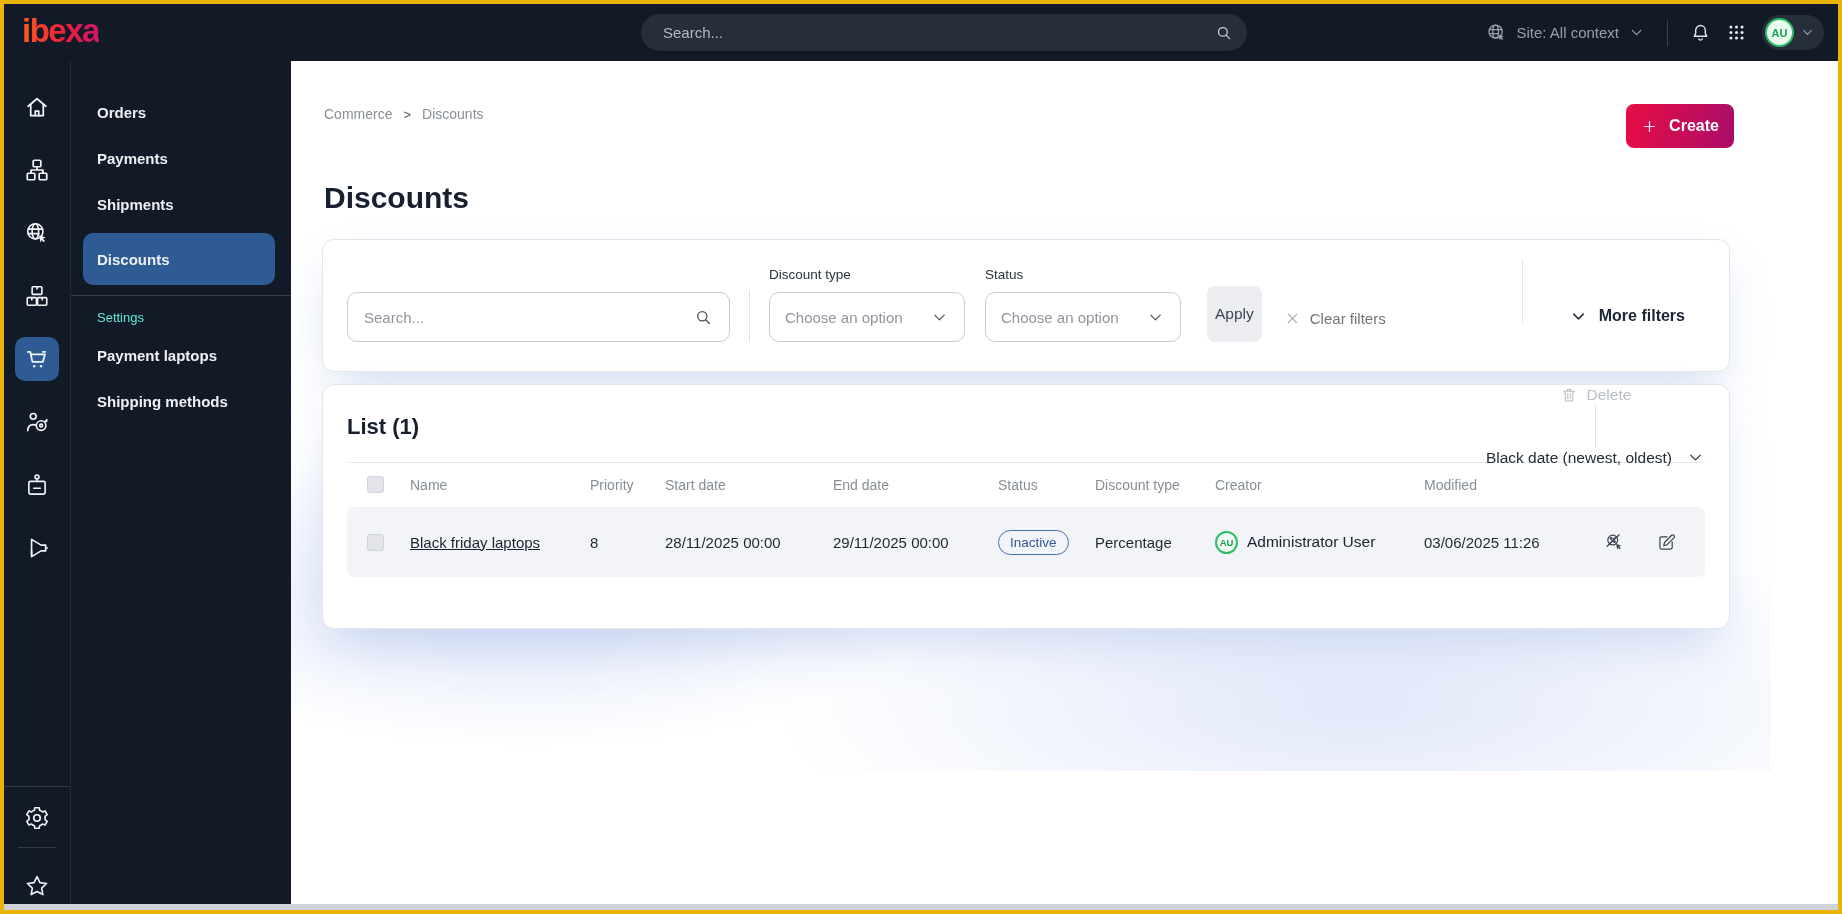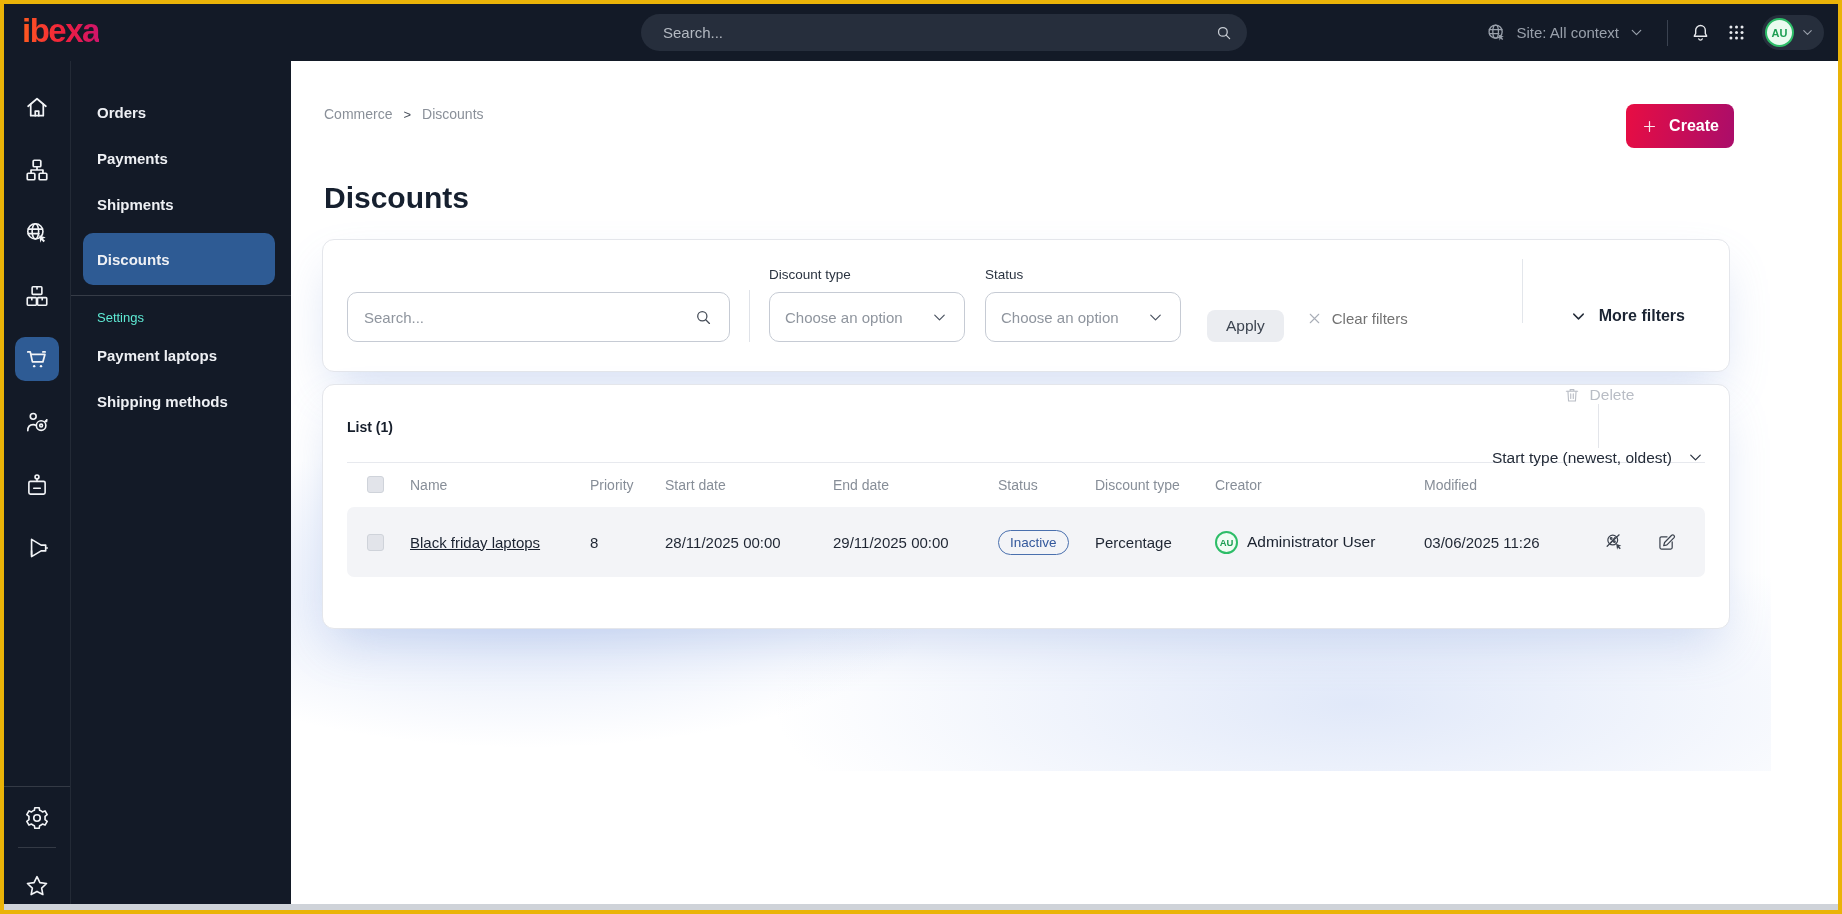--- a/index.html
+++ b/index.html
@@ -63,32 +63,32 @@
   .search-field { width:383px; height:50px; border:1px solid #c6cbd4; border-radius:10px; display:flex; align-items:center; padding:0 16px; }
   .search-field input { flex:1; border:none; outline:none; font-size:15px; color:#333b46; font-family:inherit; }
   .search-field input::placeholder { color:#8f959e; }
   .search-field .sf-icon { color:#454c57; display:flex; }
   .f-vdiv { width:1px; height:52px; background:#dfe2e8; margin:0 19px; }
   .field-group { display:flex; flex-direction:column; margin-right:20px; }
   .field-label { font-size:13.5px; color:#2a3340; margin-bottom:10px; }
   .select-box { width:196px; height:50px; border:1px solid #c6cbd4; border-radius:10px; display:flex; align-items:center;
                 justify-content:space-between; padding:0 15px; color:#8f959e; font-size:15px; cursor:pointer; }
   .select-box .chev { color:#4a5260; display:flex; }
-  .apply-btn { margin-left:6px; height:32px; padding:0 19px; background:#ebedf1; border:none; border-radius:8px;
+  .apply-btn { margin-left:6px; height:56px; padding:0 8px; background:#ebedf1; border:none; border-radius:8px;
                font-size:15.5px; color:#3c4450; font-family:inherit; cursor:pointer; }
   .clear-filters { display:flex; align-items:center; gap:9px; height:48px; margin-left:22px; color:#737373; font-size:15px; cursor:pointer; }
   .clear-filters .x-icon { color:#a9aeb7; display:flex; }
   .mf-vdiv { margin-left:auto; width:1px; height:64px; background:#e3e6eb; align-self:center; }
   .more-filters { display:flex; align-items:center; gap:11px; height:48px; padding:0 20px 0 46px; color:#1b2433;
                   font-size:16px; font-weight:700; cursor:pointer; align-self:flex-end; margin-bottom:2px; }
   .more-filters .chev { color:#222a37; display:flex; }
 
   .list-card { top:323px; height:245px; }
   .list-head { display:flex; align-items:center; padding:21px 24px 0 24px; height:62px; }
-  .list-title { font-size:14px; font-weight:700; color:#161e2b; }
+  .list-title { font-size:22px; font-weight:700; color:#161e2b; }
   .list-head-right { margin-left:auto; display:flex; align-items:center;flex-direction:column; }
   .delete-btn { display:flex; align-items:center; gap:9px; color:#b9bdc5; font-size:15.5px; cursor:default; }
   .lh-vdiv { width:1px; height:44px; background:#e3e5ea; margin:0 22px; }
   .sort-select { display:flex; align-items:center; gap:14px; color:#232b38; font-size:15.5px; cursor:pointer; }
   .sort-select .chev { display:flex; color:#2b3340; }
 
   .table { margin:15px 24px 0 24px; }
   .tgrid { display:grid; grid-template-columns:63px 180px 75px 168px 165px 97px 120px 209px 180px 1fr; align-items:center; }
   .thead { border-top:1px solid #e7e9ee; padding:13px 0 14px 0; color:#878e98; font-size:14px; }
   .trow { background:#f3f4f7; border-radius:7px; height:70px; font-size:15px; color:#1f2633; }
@@ -389,21 +389,21 @@
               <svg width="18" height="18" viewBox="0 0 24 24" fill="none" stroke="currentColor" stroke-width="1.5" stroke-linecap="round" stroke-linejoin="round">
                   <path d="M4.5 7h15M9.5 7V4.8h5V7"></path>
                   <path d="M6.6 7l.8 13h9.2l.8-13"></path>
                   <path d="M10.3 10.5v6M13.7 10.5v6"></path>
                 </svg>
             </span>
             <span>Delete</span>
           </div>
           <div class="lh-vdiv"></div>
           <div class="sort-select">
-            <span>Start type (newest, oldest)</span>
+            <span>Black date (newest, oldest)</span>
             <span class="chev">
               <svg width="19" height="19" viewBox="0 0 24 24" fill="none" stroke="currentColor" stroke-width="1.6" stroke-linecap="round" stroke-linejoin="round">
                   <path d="M6 9l6 6 6-6"></path>
                 </svg>
             </span>
           </div>
         </div>
       </div>
 
       <div class="table">

